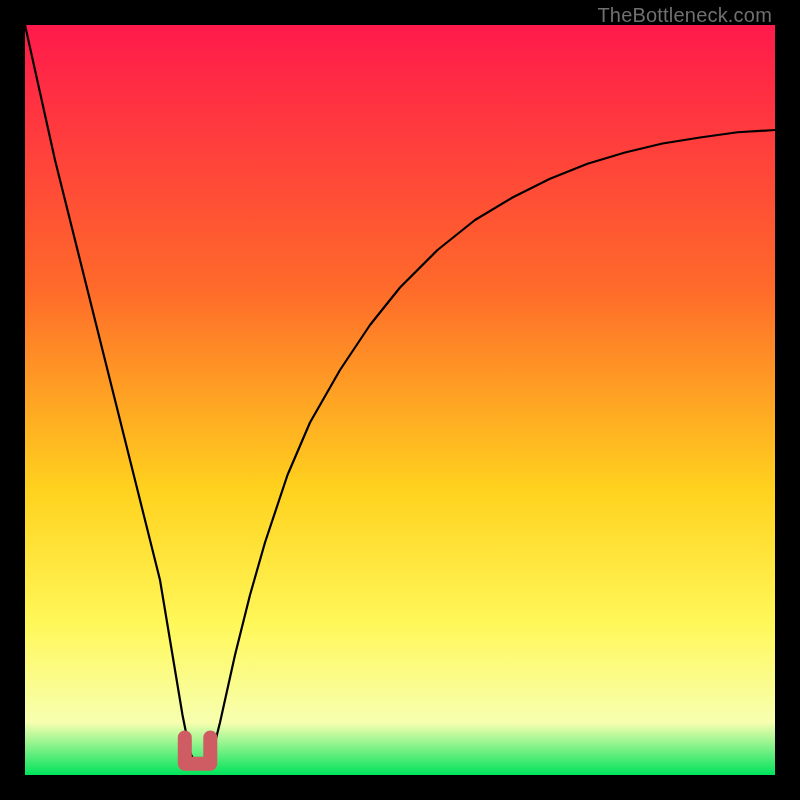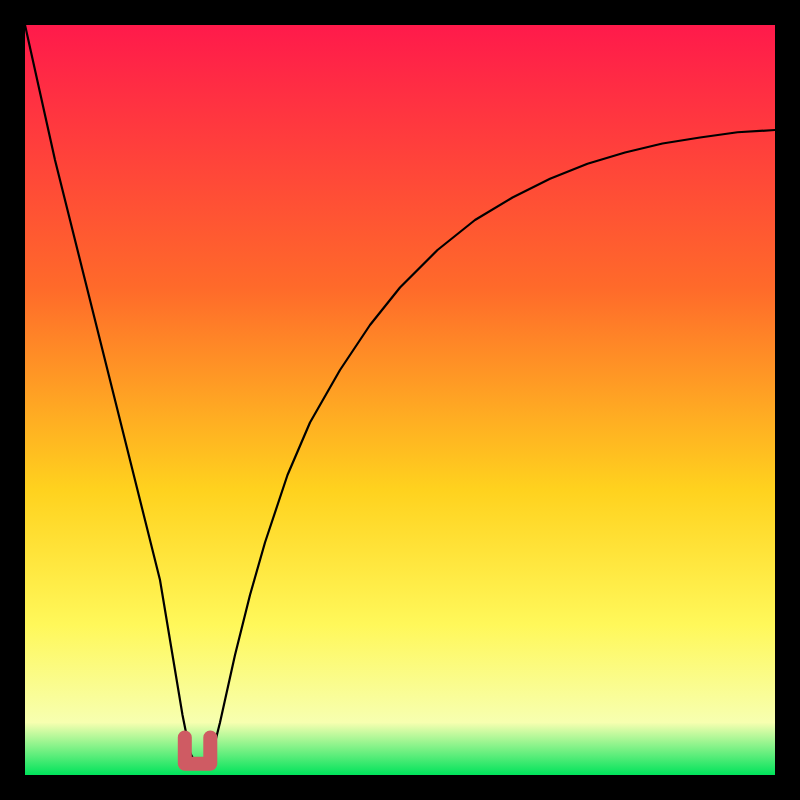--- a/index.html
+++ b/index.html
@@ -42,20 +42,21 @@
   svg {
     position: absolute;
     inset: 0;
   }
 </style>
 </head>
 <body>
 
 <div class="frame">
 
+  <div class="watermark">TheBottleneck.com</div>
 
   <div class="plot">
 
     <svg class="gradient" viewBox="0 0 750 750" preserveAspectRatio="none">
       <defs>
         <linearGradient id="bg" x1="0" y1="0" x2="0" y2="1">
           <stop id="g0" offset="0%" stop-color="#ff1a4b"></stop>
           <stop id="g1" offset="35%" stop-color="#ff6a2a"></stop>
           <stop id="g2" offset="62%" stop-color="#ffd21e"></stop>
           <stop id="g3" offset="80%" stop-color="#fff85a"></stop>

